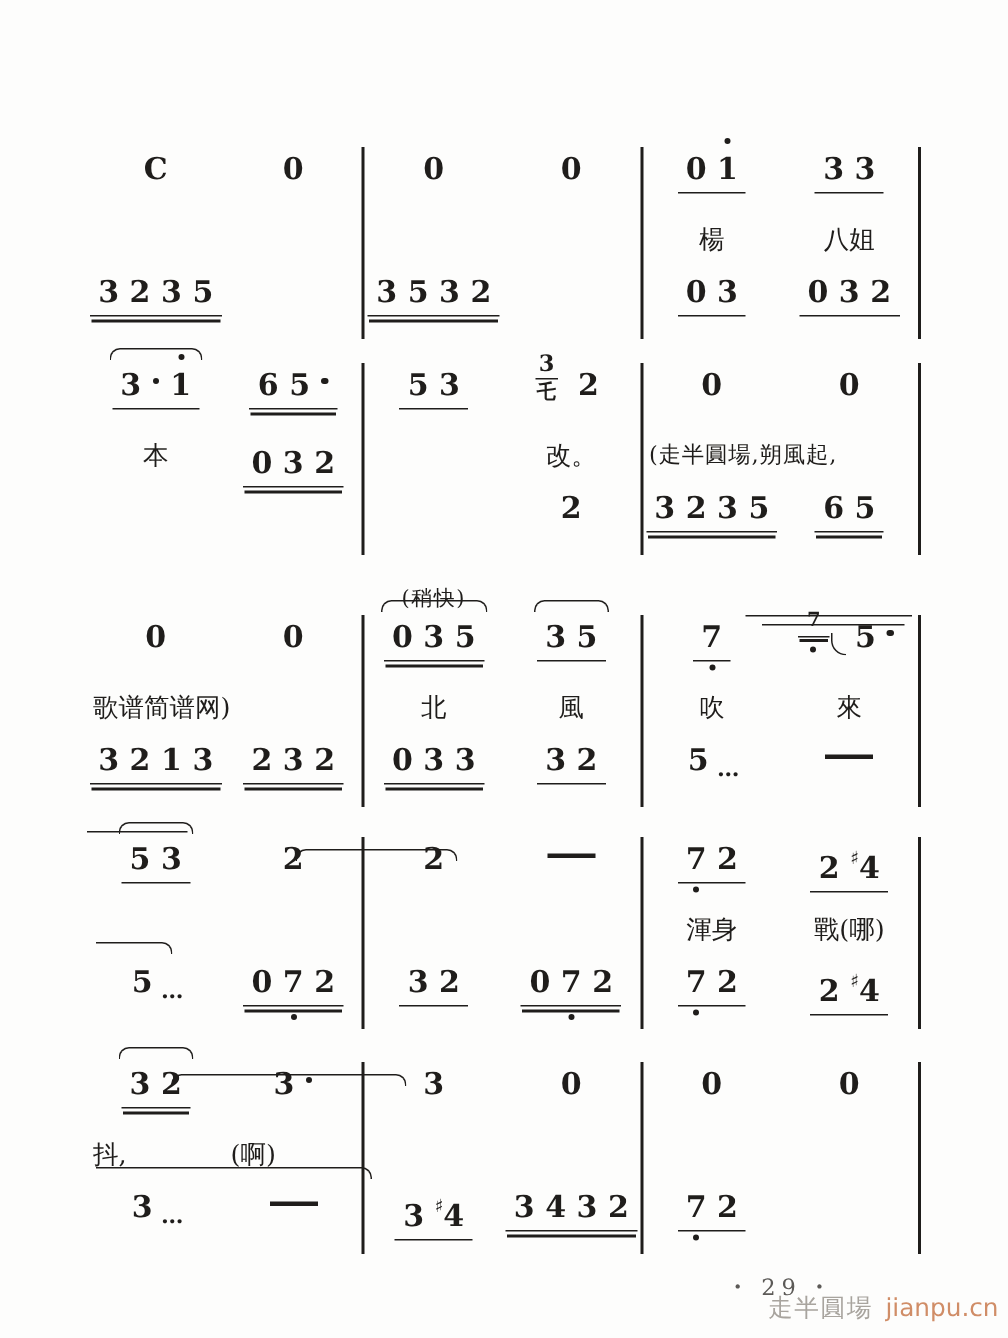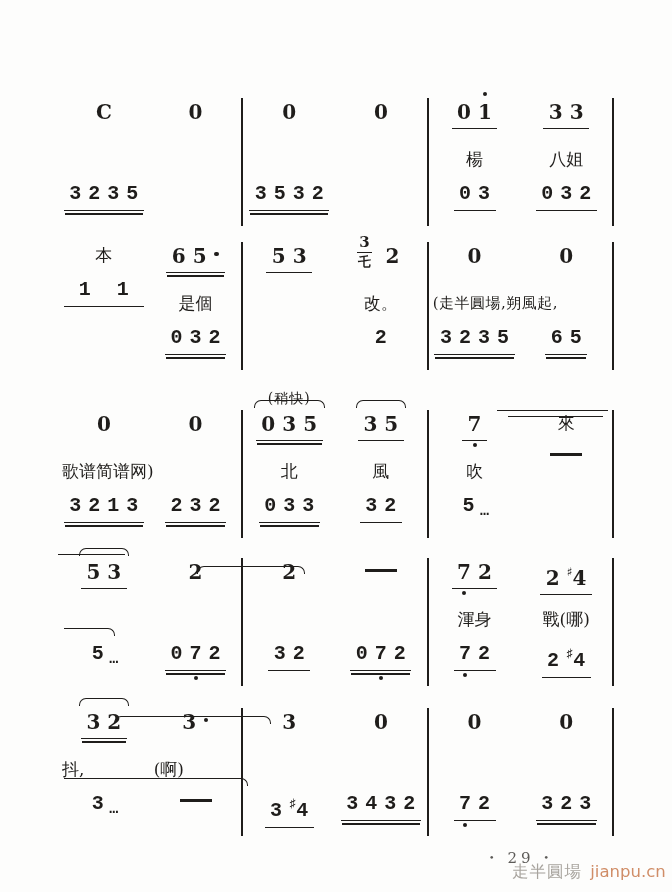--- a/index.html
+++ b/index.html
@@ -15,21 +15,21 @@
   .system{position:absolute;left:58px;width:556px;}
   .cells{display:flex;width:100%;align-items:stretch;}
   .cell{flex:1 1 0;display:flex;flex-direction:column;min-width:0;}
   .annrow{height:26px;font-size:14px;letter-spacing:1px;
           font-family:"DejaVu Serif",serif;display:flex;justify-content:center;align-items:flex-end;}
   .mrow{height:44px;display:flex;justify-content:center;align-items:flex-start;padding-top:4px;}
   .lrow{height:30px;display:flex;justify-content:center;align-items:center;
         font-size:17px;white-space:nowrap;overflow:visible;}
   .lrow.la{justify-content:flex-start;padding-left:4px;}
   .lrow.lw{font-size:15px;letter-spacing:.5px;}
-  .arow{height:44px;display:flex;justify-content:center;align-items:flex-start;padding-top:8px;font-family:Liberation Mono, monospace;}
+  .arow{height:44px;display:flex;justify-content:center;align-items:flex-start;padding-top:8px;}
   .barline{width:2px;background:var(--ink,#1f1d1b);flex:0 0 2px;}
   
   .grp{position:relative;display:inline-block;padding:0 2px 4px;white-space:nowrap;
        font-weight:bold;font-size:20px;line-height:24px;}
   .grp.u1,.grp.u2{border-bottom:1.8px solid var(--ink,#1f1d1b);}
   .grp.u2::after{content:'';position:absolute;left:1px;right:1px;bottom:-4.5px;height:1.6px;
        background:var(--ink,#1f1d1b);}
   .grp.wide .tok{margin:0 13px;}
   .tok{position:relative;display:inline-block;margin:0 3.5px;}
   .tok .da,.tok .db{position:absolute;left:50%;width:4px;height:4px;margin-left:-2px;
@@ -129,30 +129,29 @@
             <div class="arow">
               <span class="grp u1"><span class="tok">0</span><span class="tok">3</span><span class="tok">2</span></span>
             </div>
           </div>
           <div class="barline" style="margin-top: 2px;"></div>
         </div>
       </div>
       <div class="system" style="top: 240px;">
         <div class="cells">
           <div class="cell">
+            <div class="mrow">
+              <span class="grp u1"><i class="slur"></i><span class="tok">3</span><span class="dot"></span><span class="tok">1<i class="da"></i></span></span>
+            </div>
             <div class="lrow">本</div>
-            <div class="arow">
-              <span class="grp u1 wide"><span class="tok">1</span><span class="tok">1</span></span>
-            </div>
           </div>
           <div class="cell">
             <div class="mrow">
               <span class="grp u2"><span class="tok">6</span><span class="tok">5</span><span class="dot"></span></span>
             </div>
-            <div class="lrow">是個</div>
             <div class="arow">
               <span class="grp u2"><span class="tok">0</span><span class="tok">3</span><span class="tok">2</span></span>
             </div>
           </div>
           <div class="barline" style="margin-top: 2px;"></div>
           <div class="cell">
             <div class="mrow">
               <span class="grp u1"><span class="tok">5</span><span class="tok">3</span></span>
             </div>
           </div>
@@ -243,20 +242,23 @@
             <div class="mrow">
               <span class="grp u1"><span class="tok">7<i class="db"></i></span></span>
             </div>
             <div class="lrow">吹</div>
             <div class="arow">
               <span class="grp u0"><span class="tok">5</span><span class="ell">…</span></span>
             </div>
           </div>
           <div class="cell">
             <div class="annrow"></div>
+            <div class="mrow">
+              <span class="grp u0"><span class="grace"><span class="grp u2"><span class="tok">7<i class="db"></i></span></span></span><span class="garc"></span><span class="tok">5</span><span class="dot"></span></span>
+            </div>
             <div class="lrow">來</div>
             <div class="arow">
               <span class="grp u0"><span class="dash"></span></span>
             </div>
           </div>
           <div class="barline" style="margin-top: 28px;"></div>
         </div>
       </div>
       <div class="system" style="top: 556px;">
         <div class="ov hook-none" style="left: 0%; width: 12%; top: -2px;"></div>
@@ -371,23 +373,20 @@
             <div class="lrow"></div>
             <div class="arow">
               <span class="grp u1"><span class="tok">7<i class="db"></i></span><span class="tok">2</span></span>
             </div>
           </div>
           <div class="cell">
             <div class="mrow">
               <span class="grp u0"><span class="tok">0</span></span>
             </div>
             <div class="lrow"></div>
-            <div class="arow">
-              <span class="grp u2"><span class="tok">3</span><span class="tok">2</span><span class="tok">3</span></span>
-            </div>
           </div>
           <div class="barline" style="margin-top: 2px;"></div>
         </div>
       </div>
     </div>
 
   <div class="pagenum">
     <span class="b">•</span>
     <span>29</span>
     <span class="b">•</span>

